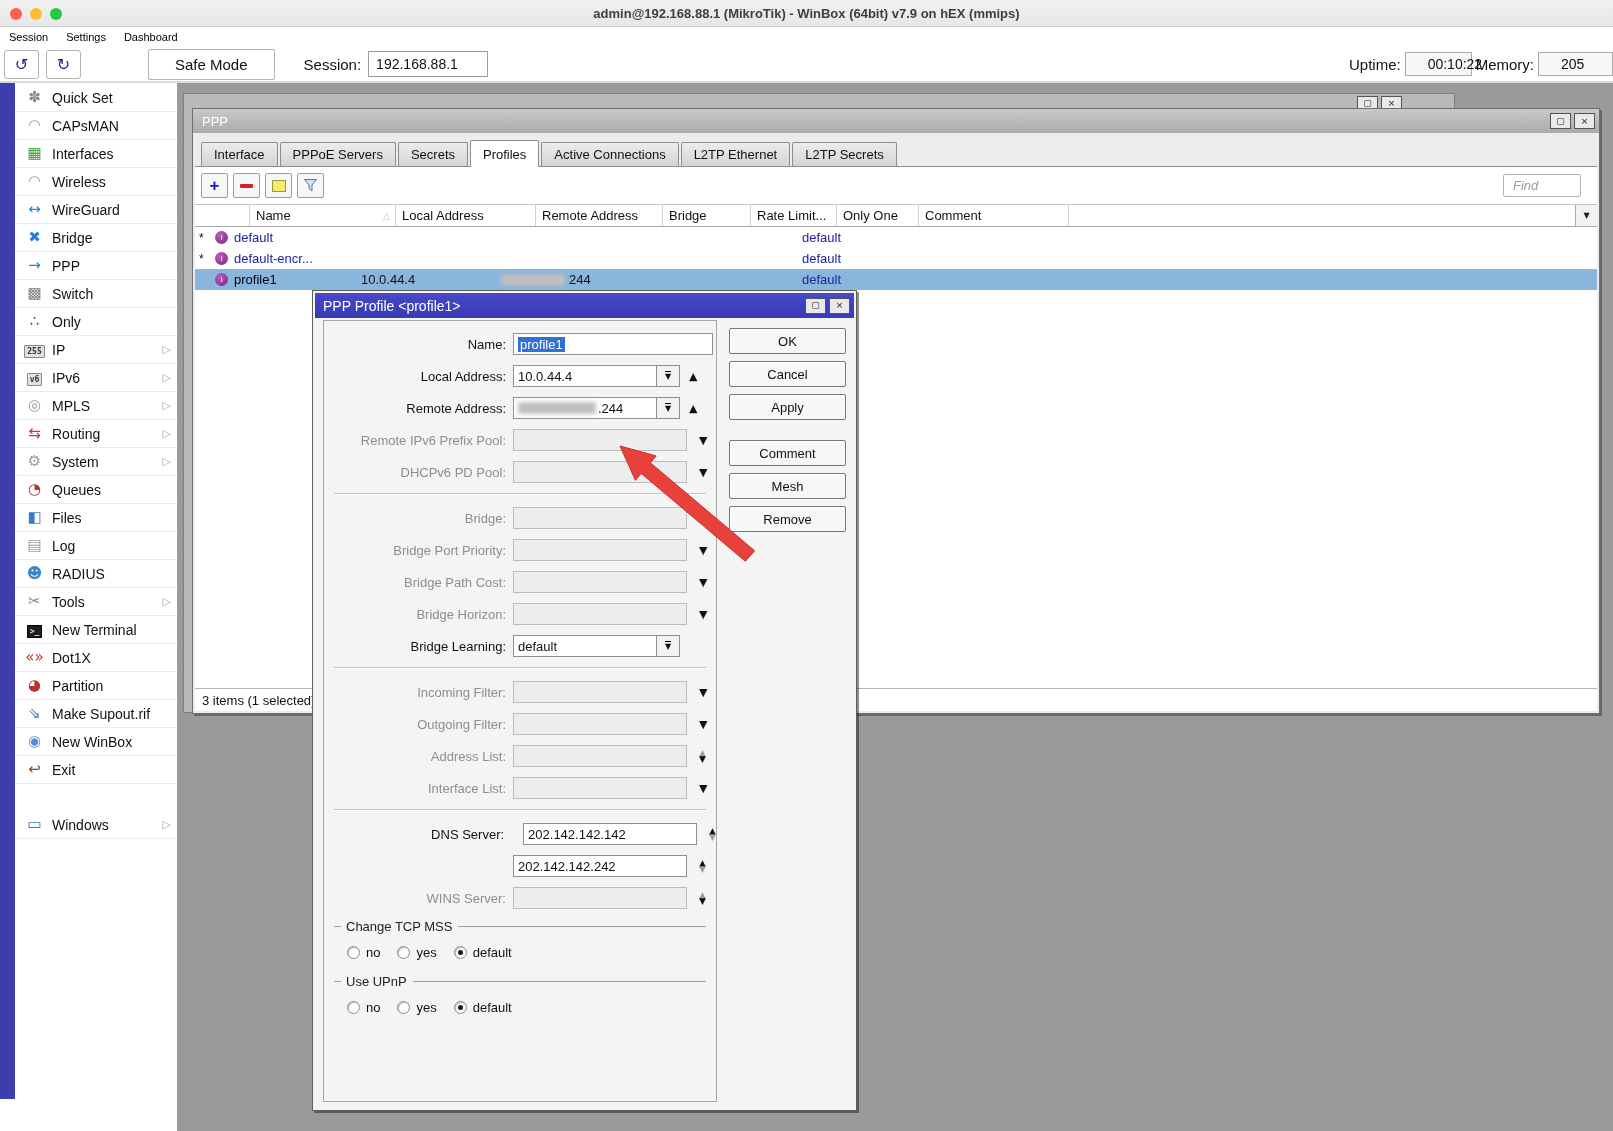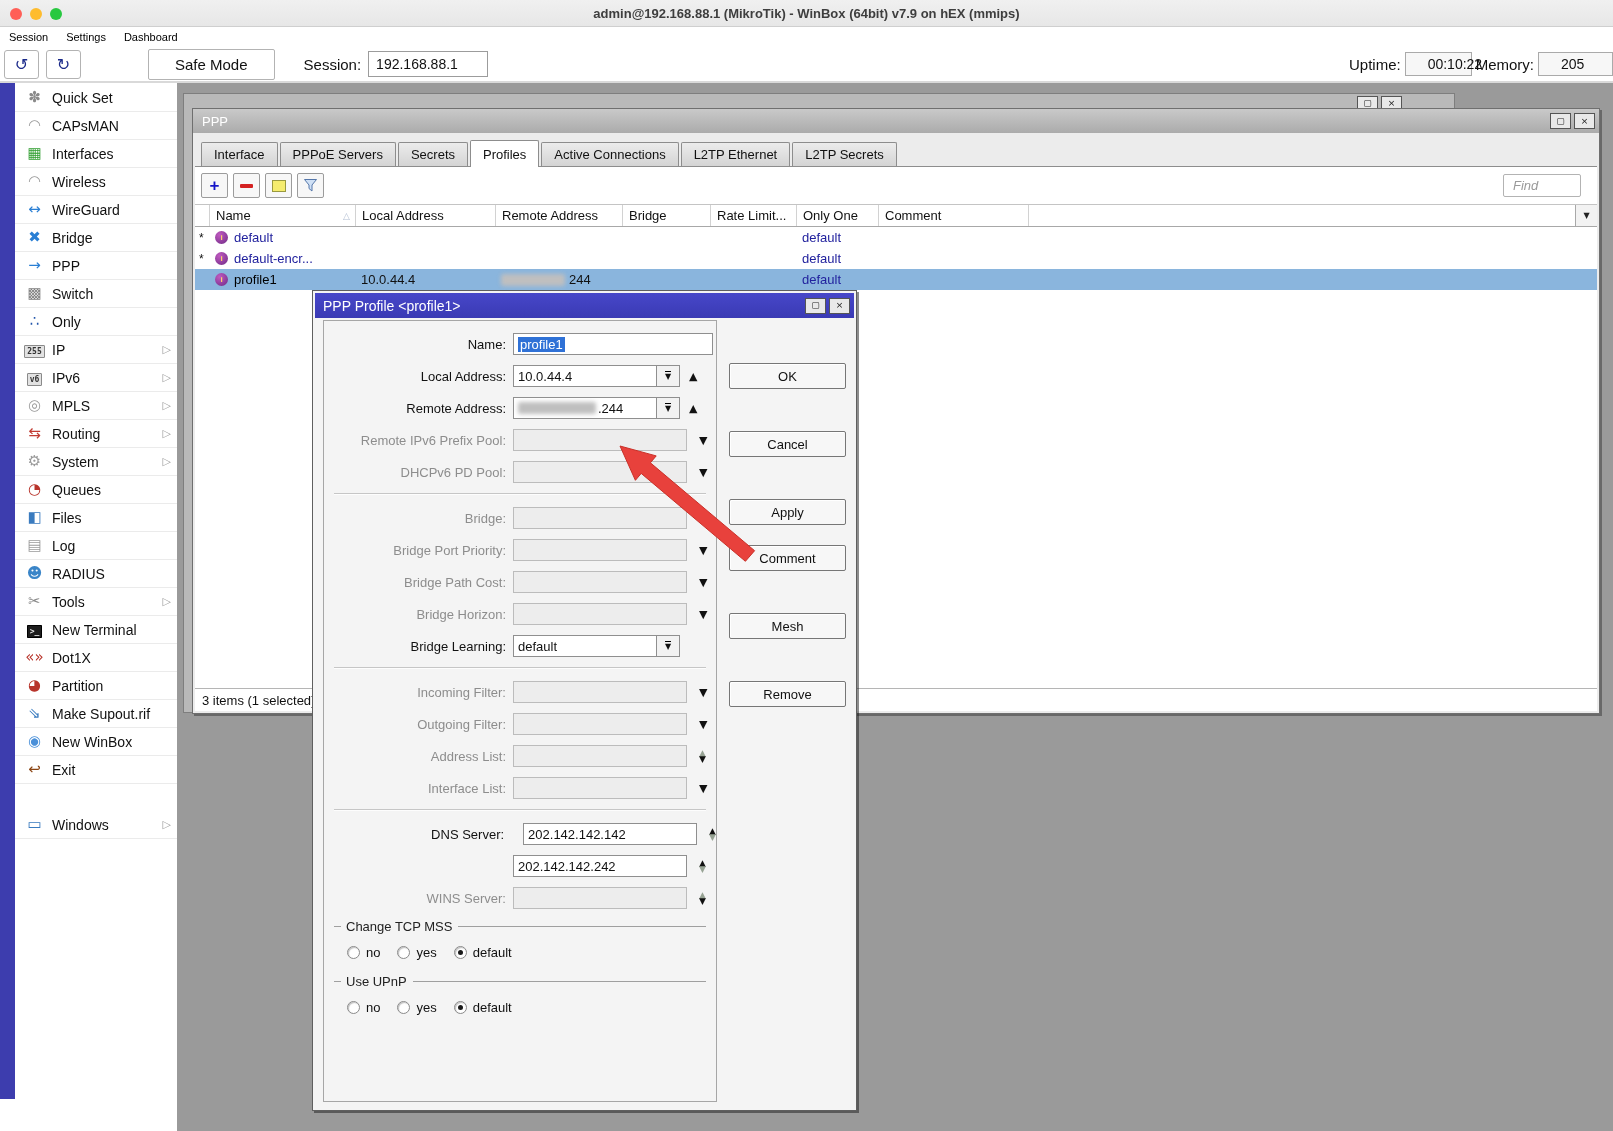--- a/index.html
+++ b/index.html
@@ -92,21 +92,21 @@
   .dialog { position:absolute; left:135px; top:207px; width:545px; height:821px; background:#f4f4f4;
     border:1px solid #5f5f5f; box-shadow:2px 2px 0 rgba(25,25,25,.5); z-index:5; display:flex; flex-direction:column; }
   .dlg-titlebar { margin:2px; height:25px; background:linear-gradient(#4747c9,#3a3ab4); color:#fff; font-size:14px;
     display:flex; align-items:center; padding-left:8px; flex:none; }
   .dlg-tabs { display:flex; gap:2px; padding:7px 0 0 10px; align-items:flex-end; flex:none; }
   .dlg-tabs .tab.active { background:#f4f4f4; }
   .dlg-main { flex:1; display:flex; padding:0 8px 8px 10px; min-height:0; }
   .dlg-pane { width:394px; border:1px solid #a6a6a6; background:#f4f4f4; padding:12px 0 10px 0; overflow:hidden; }
   .dlg-side { flex:1; padding-left:12px; padding-top:8px; display:flex; flex-direction:column; gap:7px; }
   .dlg-btn { height:26px; width:117px; border:1px solid #767676; border-radius:2px; background:#f7f7f7;
-    box-shadow:inset 1px 1px 0 #fff; font-size:13px; display:flex; align-items:center; justify-content:center;margin-top:35px; }
+    box-shadow:inset 1px 1px 0 #fff; font-size:13px; display:flex; align-items:center; justify-content:center; }
   .dlg-btn.gap-before { margin-top:13px; }
   .frow { display:flex; align-items:center; height:22px; margin-bottom:10px; }
   .flabel { width:189px; text-align:right; padding-right:7px; font-size:13px; color:#111; white-space:nowrap; overflow:hidden; }
   .frow.disabled .flabel { color:#8d8d8d; }
   .finput { height:22px; border:1px solid #8f8f8f; background:#fff; font-size:13px; display:flex; align-items:center;
     padding:0 4px; overflow:hidden; white-space:nowrap; }
   .frow.disabled .finput { background:#ededed; border-color:#bcbcbc; }
   .w-text { width:200px; } .w-combo { width:144px; } .w-select { width:174px; }
   .load-btn { width:23px; height:22px; border:1px solid #8f8f8f; border-left:none; background:#f2f2f2;
     display:flex; align-items:center; justify-content:center; }
@@ -322,21 +322,21 @@
             </div>
           <div class="tbtn">
             <svg width="15" height="15" viewBox="0 0 15 15">
               <path d="M1.5,1.5 h12 l-4.5,5.5 v6 l-3,-2.5 v-3.5 z" fill="#cfe0f5" stroke="#5577aa" stroke-width="1"></path>
             </svg>
           </div>
           <div class="find-box">Find</div>
         </div>
         <div class="tbl-header">
             <div class="th" style="width: 14px;"></div>
-            <div class="th" style="width: 146px;">
+            <div class="th" style="width: 146px; margin-left: 40px;">
               <span>Name</span>
               <span class="sort-mark">△</span>
             </div>
             <div class="th" style="width: 140px;">
               <span>Local Address</span>
             </div>
             <div class="th" style="width: 127px;">
               <span>Remote Address</span>
             </div>
             <div class="th" style="width: 88px;">

